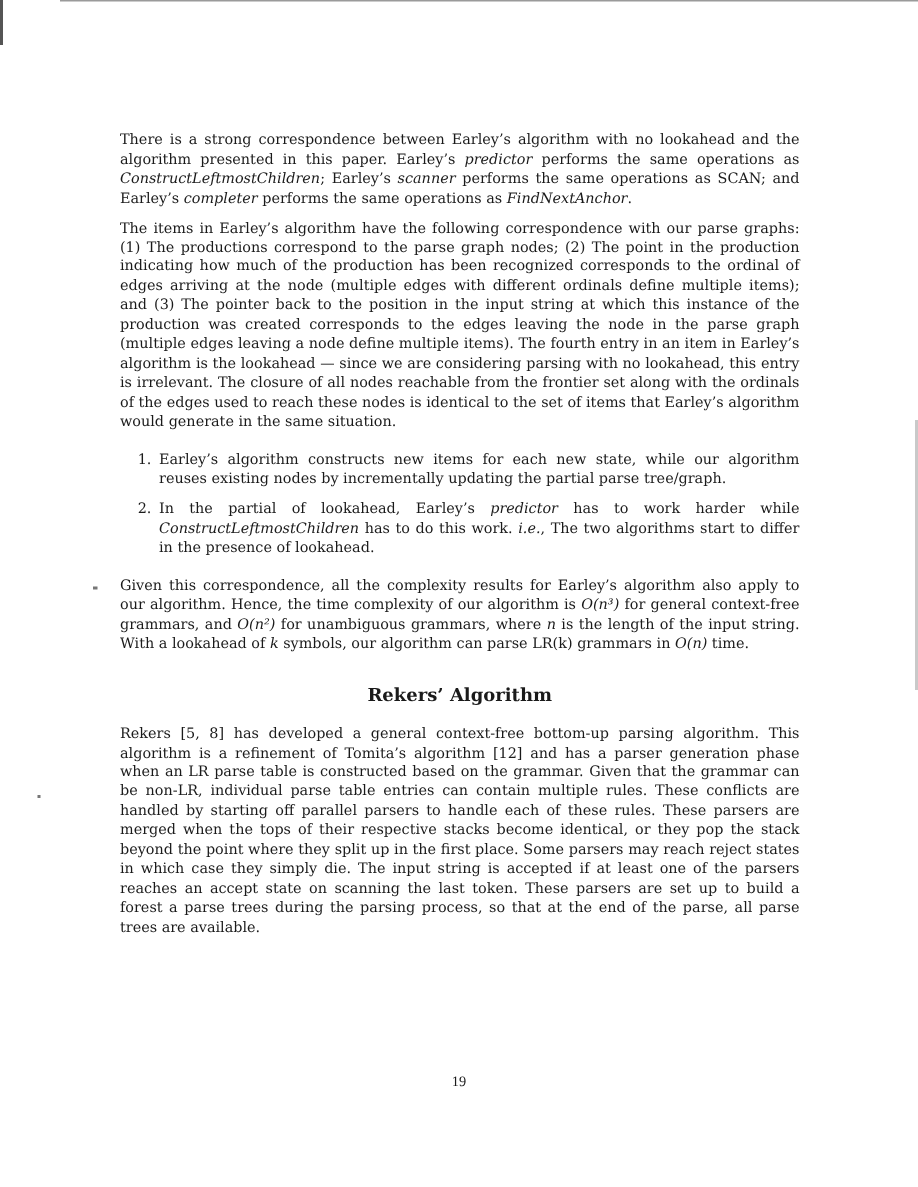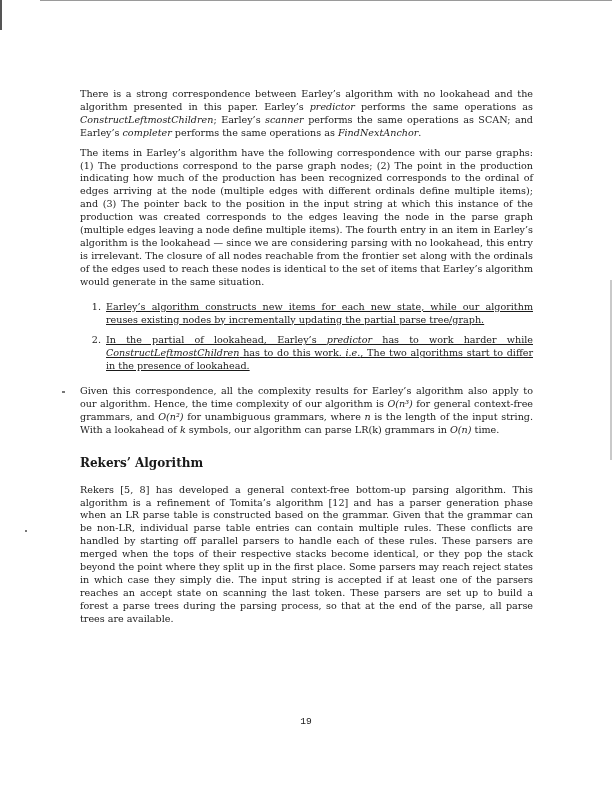--- a/index.html
+++ b/index.html
@@ -8,30 +8,30 @@
   .left-edge { position: absolute; left: 0; top: 0; width: 2px; height: 30px; background: #555; }
   .right-edge { position: absolute; left: 610px; top: 280px; width: 2px; height: 180px; background: #c9c9c9; }
   .page {
     position: absolute; left: 80px; top: 88px; width: 453px;
     font-family: "DejaVu Serif", "Liberation Serif", serif;
     font-size: 9.6px; line-height: 12.9px; color: #1a1a1a;
     text-align: justify;
   }
   .page p { margin: 0 0 7px 0; }
   .page em { font-style: italic; }
-  .page ol { margin: 12px 0 12px 0; padding-left: 24px; text-decoration: underline; }
+  .page ol { margin: 12px 0 12px 0; padding-left: 24px; }
   .page ol li { margin-bottom: 8px; padding-left: 2px; }
   .page h2 {
     font-family: "DejaVu Serif", "Liberation Serif", serif;
-    font-size: 12px; font-weight: bold; margin: 20px 0 14px 0; text-align: left;
+    font-size: 12px; font-weight: bold; margin: 20px 0 14px 0; text-align: center;
   }
   .note { font-style: italic; }
   .page-number {
     position: absolute; left: 0; width: 612px; top: 716px; text-align: center;
-    font-family: Liberation Mono, monospace; font-size: 9.6px; color: #1a1a1a;
+    font-family: Liberation Serif, serif; font-size: 9.6px; color: #1a1a1a;
   }
   .mark { position: absolute; width: 3px; height: 2px; background: #777; }
 </style>
 </head>
 <body>
 
 <div class="top-edge"></div>
 <div class="left-edge"></div>
 <div class="right-edge"></div>
 <div class="mark" style="left:62px;top:391px;"></div>

